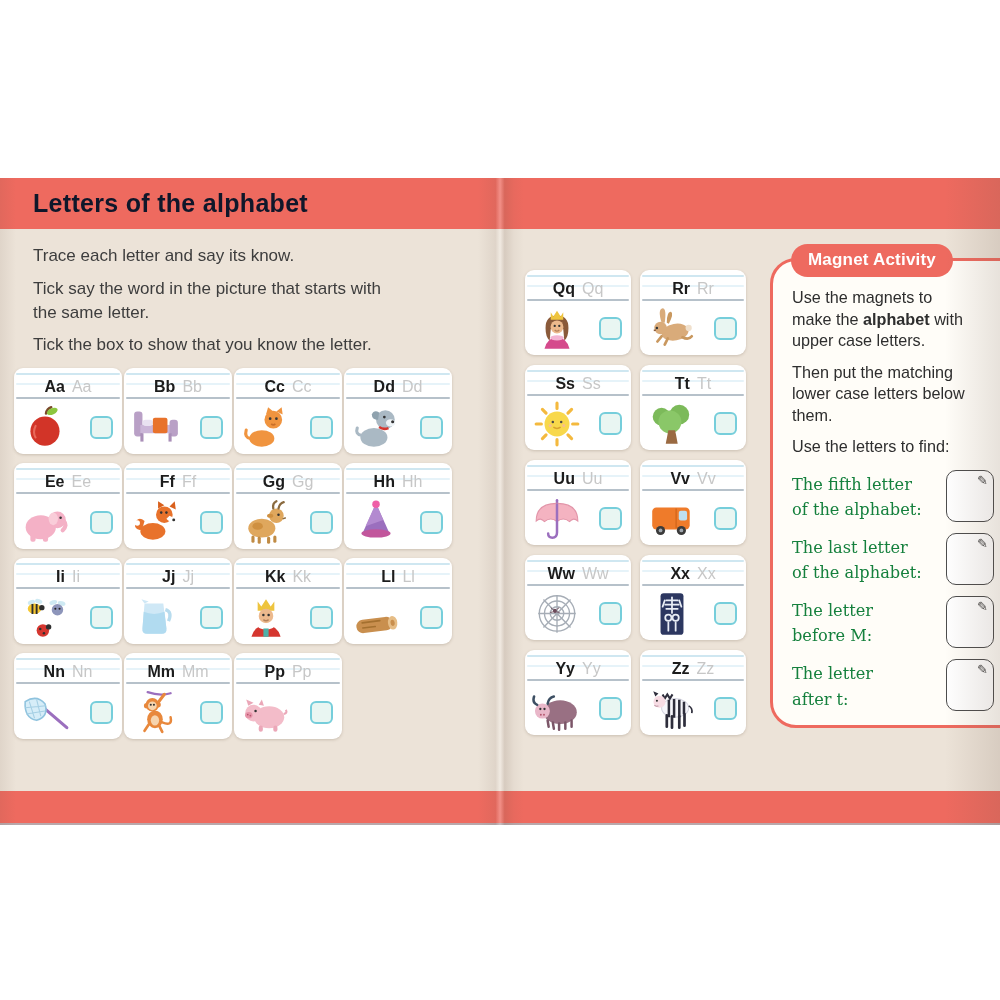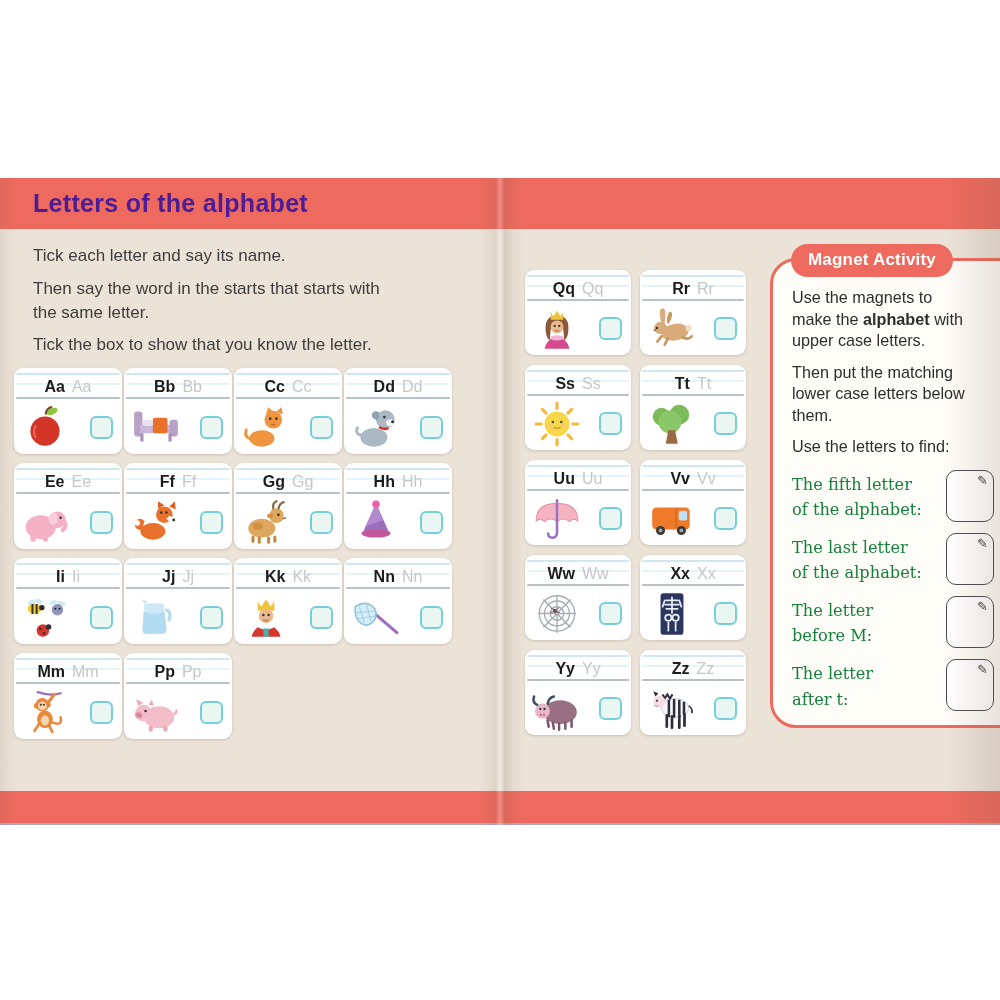--- a/index.html
+++ b/index.html
@@ -7,21 +7,21 @@
     --cream:#ece3d8;
     --cb-border:#76cedb;
     --cb-fill:#e9f6f2;
   }
   *{margin:0;padding:0;box-sizing:border-box;}
   body{font-family:"Liberation Sans",sans-serif;background:#fff;}
   .screen{position:relative;width:1000px;height:1000px;background:#ffffff;overflow:hidden;}
 
   .book{position:absolute;left:0;top:178px;width:1000px;height:647px;}
   .band-top{height:51px;background:var(--coral);display:flex;align-items:center;}
-  .page-title{color:#4c1d95;font-weight:bold;font-size:25px;letter-spacing:.3px;padding-left:33px;}
+  .page-title{color:#0f172a;font-weight:bold;font-size:25px;letter-spacing:.3px;padding-left:33px;}
   .pages{position:relative;height:562px;background:var(--cream);}
   .band-bottom{height:34px;background:var(--coral);border-bottom:2px solid #b9a8ab;}
 
   
   .spine{position:absolute;left:478px;top:0;width:46px;height:100%;pointer-events:none;z-index:6;
     background:linear-gradient(90deg,rgba(0,0,0,0) 0%,rgba(110,85,70,.10) 38%,rgba(255,255,255,.25) 48%,rgba(110,85,70,.17) 58%,rgba(110,85,70,.05) 78%,rgba(0,0,0,0) 100%);}
   .edge-right{position:absolute;right:0;top:0;width:55px;height:100%;pointer-events:none;z-index:6;
     background:linear-gradient(270deg,rgba(110,85,70,.16),rgba(0,0,0,0));}
   .edge-left{position:absolute;left:0;top:0;width:16px;height:100%;pointer-events:none;z-index:6;
     background:linear-gradient(90deg,rgba(110,85,70,.10),rgba(0,0,0,0));}
@@ -62,22 +62,22 @@
 <body>
 
 <div class="screen">
   <div class="book">
     <div class="band-top">
       <span class="page-title">Letters of the alphabet</span>
     </div>
 
     <div class="pages">
       <div class="instructions" id="instructions">
-          <p>Tick each letter and say its name.</p>
-          <p>Then say the word in the starts that starts with the same letter.</p>
+          <p>Trace each letter and say its know.</p>
+          <p>Tick say the word in the picture that starts with the same letter.</p>
           <p>Tick the box to show that you know the letter.</p>
         </div>
       <div class="grid grid-left" id="grid-left">
           <div class="card">
     <div class="rule-area">
       <div class="rule l1"></div>
               <div class="rule l2"></div>
               <div class="rule l3"></div>
       <div class="letters">
         <span class="solid">Aa</span><span class="trace">Aa</span>
@@ -346,20 +346,43 @@
               </span>
       <span class="checkbox"></span>
     </div>
   </div>
           <div class="card">
     <div class="rule-area">
       <div class="rule l1"></div>
               <div class="rule l2"></div>
               <div class="rule l3"></div>
       <div class="letters">
+        <span class="solid">Ll</span><span class="trace">Ll</span>
+      </div>
+    </div>
+    <div class="card-body">
+      <span class="icon">
+                <svg viewBox="0 0 48 44" width="50" height="46" xmlns="http://www.w3.org/2000/svg">
+                  <g transform="rotate(-7 24 29)">
+                    <rect x="5" y="23" width="35" height="13" rx="6.5" fill="#c98f4e"></rect>
+                    <path d="M11 26 H28 M11 31 H23" stroke="#a4702f" stroke-width="1.6" stroke-linecap="round"></path>
+                    <ellipse cx="40" cy="29.5" rx="4.5" ry="6.5" fill="#e6bd86"></ellipse>
+                    <ellipse cx="40" cy="29.5" rx="2" ry="3" fill="#c98f4e"></ellipse>
+                  </g>
+                </svg>
+              </span>
+      <span class="checkbox"></span>
+    </div>
+  </div>
+          <div class="card">
+    <div class="rule-area">
+      <div class="rule l1"></div>
+              <div class="rule l2"></div>
+              <div class="rule l3"></div>
+      <div class="letters">
         <span class="solid">Nn</span><span class="trace">Nn</span>
       </div>
     </div>
     <div class="card-body">
       <span class="icon">
                 <svg viewBox="0 0 48 44" width="50" height="46" xmlns="http://www.w3.org/2000/svg">
                   <path d="M23 19 L44 37" stroke="#9b6fbe" stroke-width="3" stroke-linecap="round"></path>
                   <path d="M4 12 Q15 5 23 14 Q27 26 15 30 Q3 28 4 12 Z" fill="#d6edf8" stroke="#8fc3de" stroke-width="1.5"></path>
                   <path d="M8 12 L13 28 M15 10 L19 26 M4 18 L24 16 M5 24 L23 21" stroke="#a5cfe4" stroke-width="1"></path>
                 </svg>

